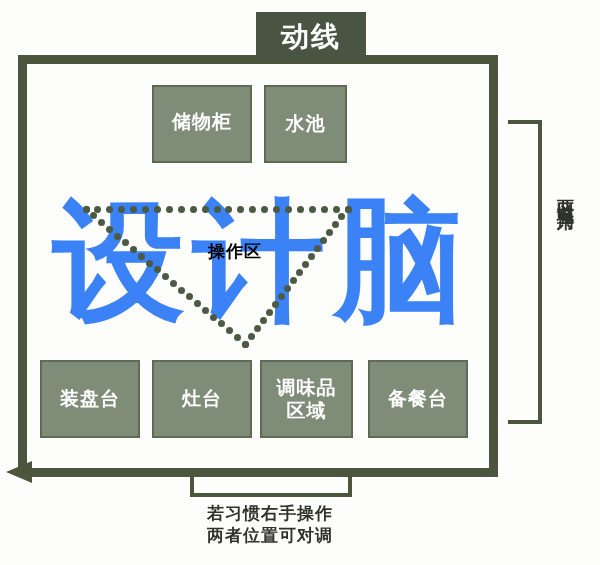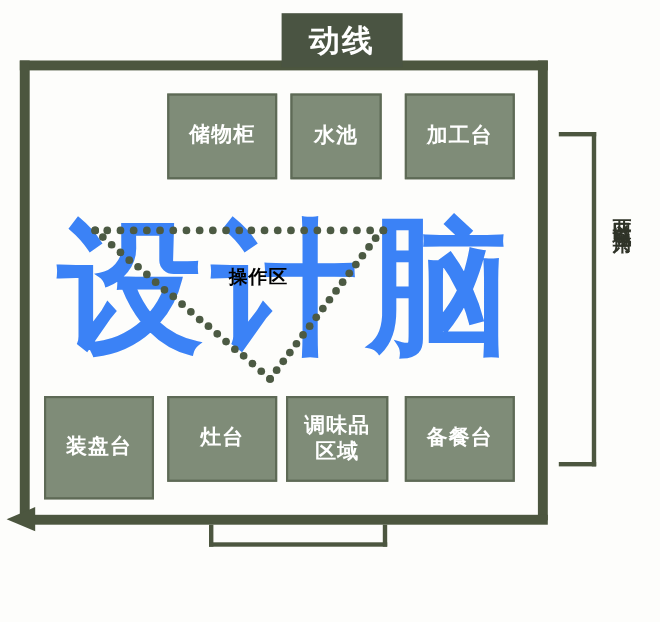--- a/index.html
+++ b/index.html
@@ -178,25 +178,22 @@
   <div class="title-chip">
     <span>动线</span>
   </div>
 
   <div class="unit" style="left:152px; top:85px;  width:100px; height:78px;font-family:Liberation Mono, monospace;">
     <span>储物柜</span>
   </div>
   <div class="unit" style="left:264px; top:85px;  width:83px;  height:78px;">
     <span>水池</span>
   </div>
-  <div class="unit" style="left:368px; top:85px;  width:100px; height:78px;">
-    <span>加工台</span>
-  </div>
-
-  <div class="unit" style="left:40px;  top:360px; width:100px; height:94px;">
+
+  <div class="unit" style="left:40px;  top:360px; width:100px; height:78px;">
     <span>装盘台</span>
   </div>
   <div class="unit" style="left:152px; top:360px; width:100px; height:78px;">
     <span>灶台</span>
   </div>
   <div class="unit" style="left:260px; top:360px; width:93px;  height:78px;">
     <span>调味品
 区域</span>
   </div>
   <div class="unit" style="left:368px; top:360px; width:100px; height:78px;">
@@ -271,14 +268,16 @@
   <div class="zone-label">操作区</div>
 
   <div class="rb-line rb-top"></div>
   <div class="rb-line rb-stem"></div>
   <div class="rb-line rb-bottom"></div>
   <div class="side-caption">两区域可共用</div>
 
   <div class="bb-line bb-left"></div>
   <div class="bb-line bb-floor"></div>
   <div class="bb-line bb-right"></div>
+  <div class="bottom-caption">若习惯右手操作
+两者位置可对调</div>
 
 </div>
 
 </body></html>

